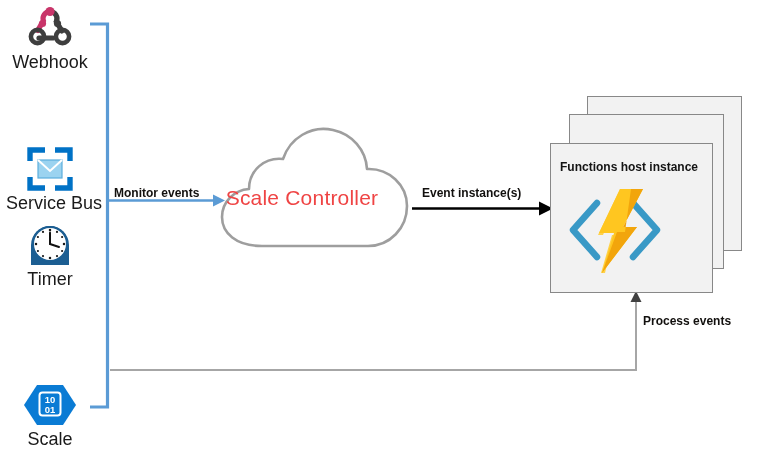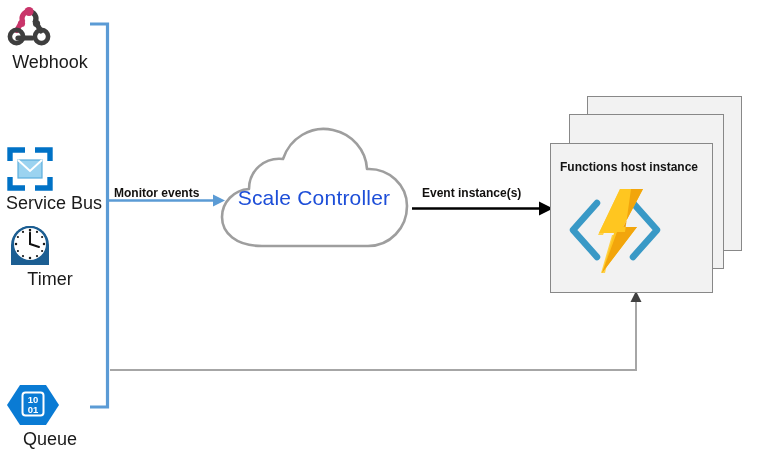--- a/index.html
+++ b/index.html
@@ -24,21 +24,21 @@
     position: absolute;
     left: 6px;
     width: 88px;
     text-align: center;
   }
   .trigger .glyph {
     width: 88px;
     height: 52px;
     display: flex;
     align-items: center;
-    justify-content: flex-start;
+    justify-content: center;
   }
   .trigger .caption {
     font-size: 18px;
     color: #1a1a1a;
     line-height: 14px;
     margin-top: 1px;
     white-space: nowrap;
     font-family: "Liberation Sans", sans-serif;
   }
 
@@ -46,26 +46,26 @@
   .edge-label {
     position: absolute;
     font-size: 12px;
     color: #12100e;
     white-space: nowrap;
     font-weight: 600;
     font-family: "Liberation Sans", sans-serif;
   }
   #cloud-label {
     position: absolute;
-    left: 216px;
+    left: 204px;
     top: 186px;
     width: 196px;
     text-align: center;
     font-size: 21px;
-    color: #1d4ed8;
+    color: #ef4444;
     font-family: "Liberation Sans", sans-serif;
     letter-spacing: .2px;
   }
 
   
   .host-box {
     position: absolute;
     background: #f2f2f2;
     border: 1.3px solid #888888;
     box-sizing: border-box;
@@ -190,29 +190,30 @@
 
   <div class="trigger" style="top:379px">
     <div class="glyph">
       <svg width="54" height="46" viewBox="0 0 54 46">
         <polygon points="14,3 40,3 53,23 40,43 14,43 1,23" fill="#0A7BD4"></polygon>
         <rect x="16.5" y="10.5" width="21" height="23" rx="3" fill="none" stroke="#ffffff" stroke-width="2"></rect>
         <text x="27" y="21.4" font-family="'Liberation Sans',sans-serif" font-size="9.5" fill="#ffffff" text-anchor="middle" font-weight="bold">10</text>
         <text x="27" y="31" font-family="'Liberation Sans',sans-serif" font-size="9.5" fill="#ffffff" text-anchor="middle" font-weight="bold">01</text>
       </svg>
     </div>
-    <div class="caption">Queue</div>
+    <div class="caption">Scale</div>
   </div>
 
   <div id="cloud-label">Scale Controller</div>
 
   <div class="edge-label" style="left:114px; top:186px">Monitor events</div>
 
   <div class="edge-label" style="left:422px; top:186px">Event instance(s)</div>
 
+  <div class="edge-label" style="left:643px; top:314px">Process events</div>
 
   <div class="host-box" id="host-back"></div>
   <div class="host-box" id="host-mid"></div>
   <div class="host-box" id="host-front"></div>
 
   <div id="host-title">Functions host instance</div>
 
   <div id="functions-logo">
     <svg width="100" height="95" viewBox="0 0 100 95">
 

